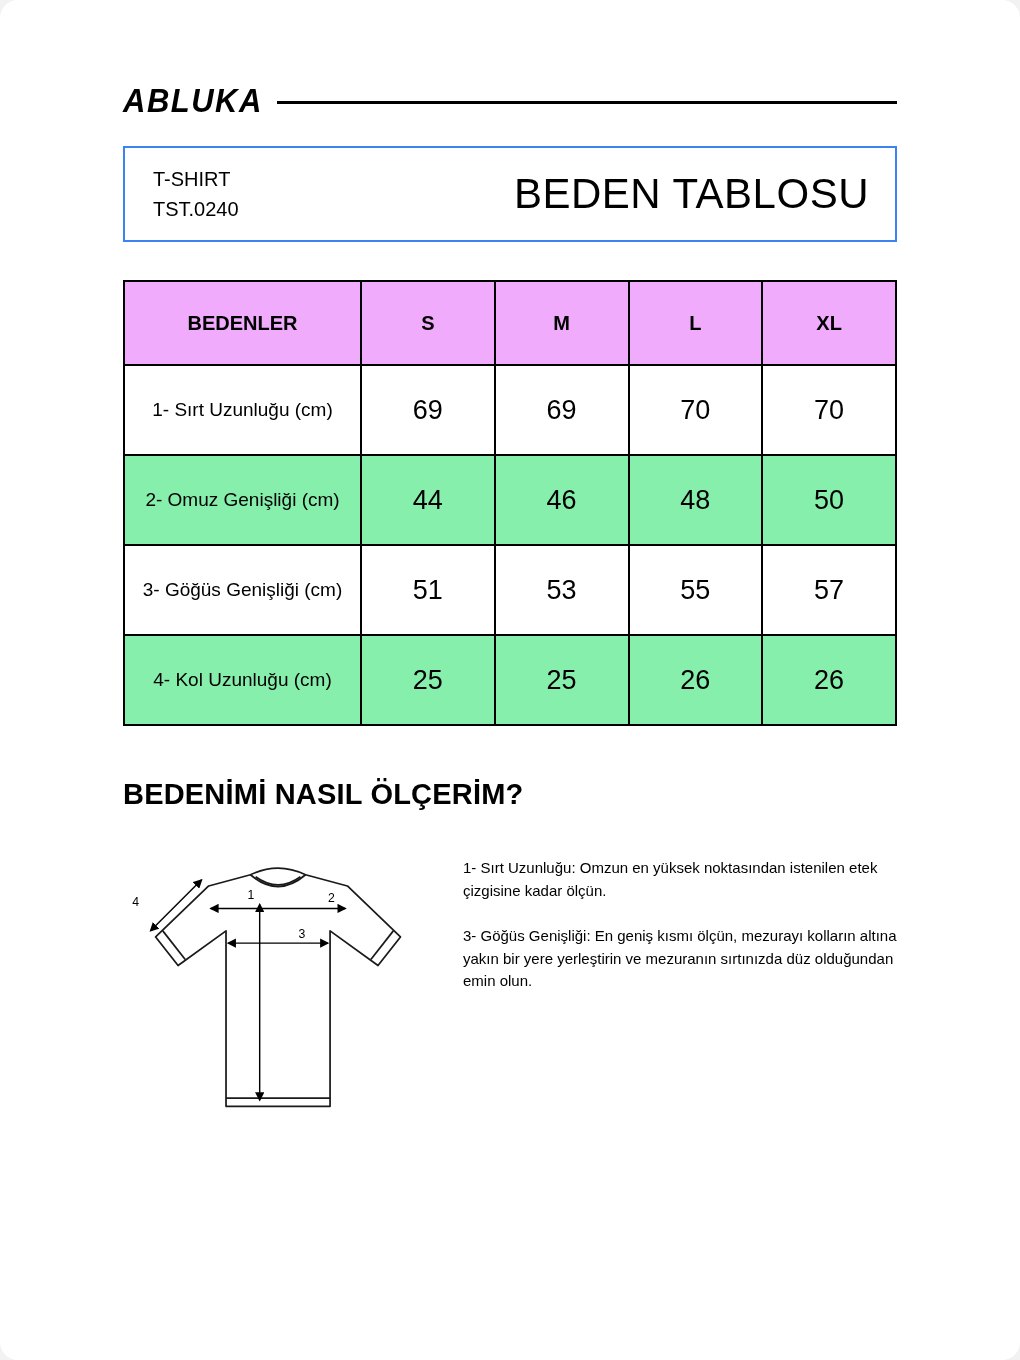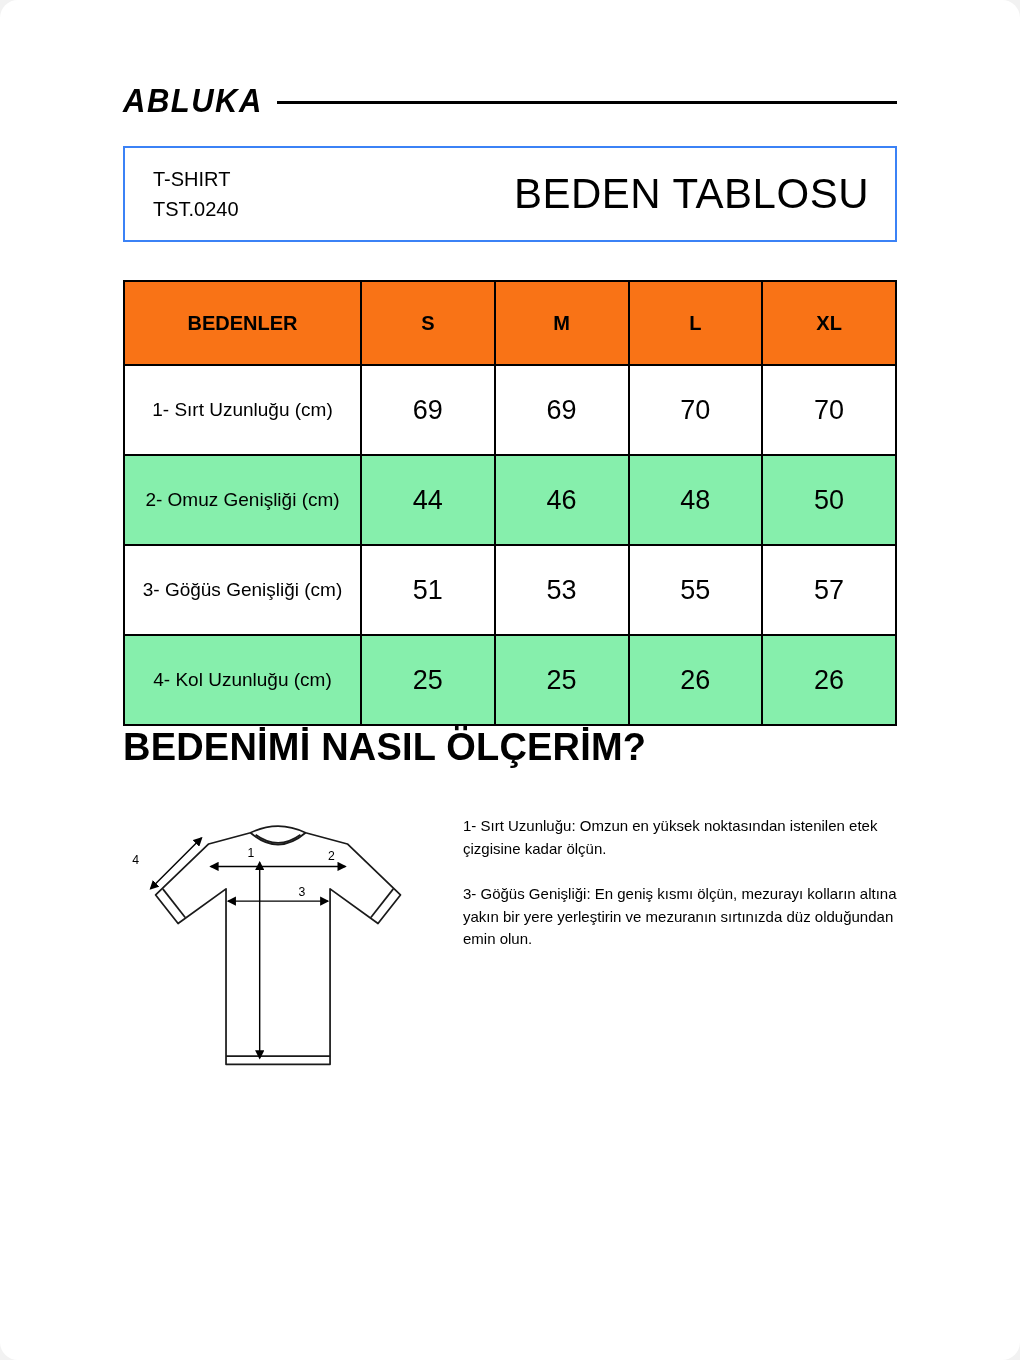--- a/index.html
+++ b/index.html
@@ -24,28 +24,28 @@
   }
   .product-info { font-size:20px; font-weight:500; line-height:1.5; }
   .chart-title { font-size:42px; font-weight:400; letter-spacing:0.5px; }
 
   
   table.size-table { margin-top:38px; width:100%; border-collapse:collapse; table-layout:fixed; }
   .size-table th, .size-table td {
     border:2px solid #000; text-align:center; vertical-align:middle; padding:0;
   }
   .size-table col.label-col { width:237px; }
-  .size-table thead th { height:84px; background:#f97316; font-size:20px; font-weight:700; }
+  .size-table thead th { height:84px; background:#f0abfc; font-size:20px; font-weight:700; }
   .size-table tbody tr { height:90px;padding-left:46px; }
   .size-table tbody tr.shade { background:#86efac; }
   .size-table td.row-label { font-size:19px; font-weight:400; }
   .size-table td.size-value { font-size:27px; font-weight:500; }
 
   
-  .measure-heading { font-size:38px; font-weight:800; letter-spacing:0.2px; }
+  .measure-heading { margin-top:52px; font-size:29px; font-weight:800; letter-spacing:0.2px; }
   .measure-area { display:flex; margin-top:38px; gap:34px; }
   .diagram-wrap { width:306px; flex:0 0 auto; }
   .instructions { flex:1; padding-top:8px; font-size:15px; line-height:1.5; }
   .instructions p { margin:0 0 23px 0; }
 
   svg text { font-family:"Liberation Sans", sans-serif; font-size:12px; fill:#000; }
 </style>
 </head>
 <body>
 

